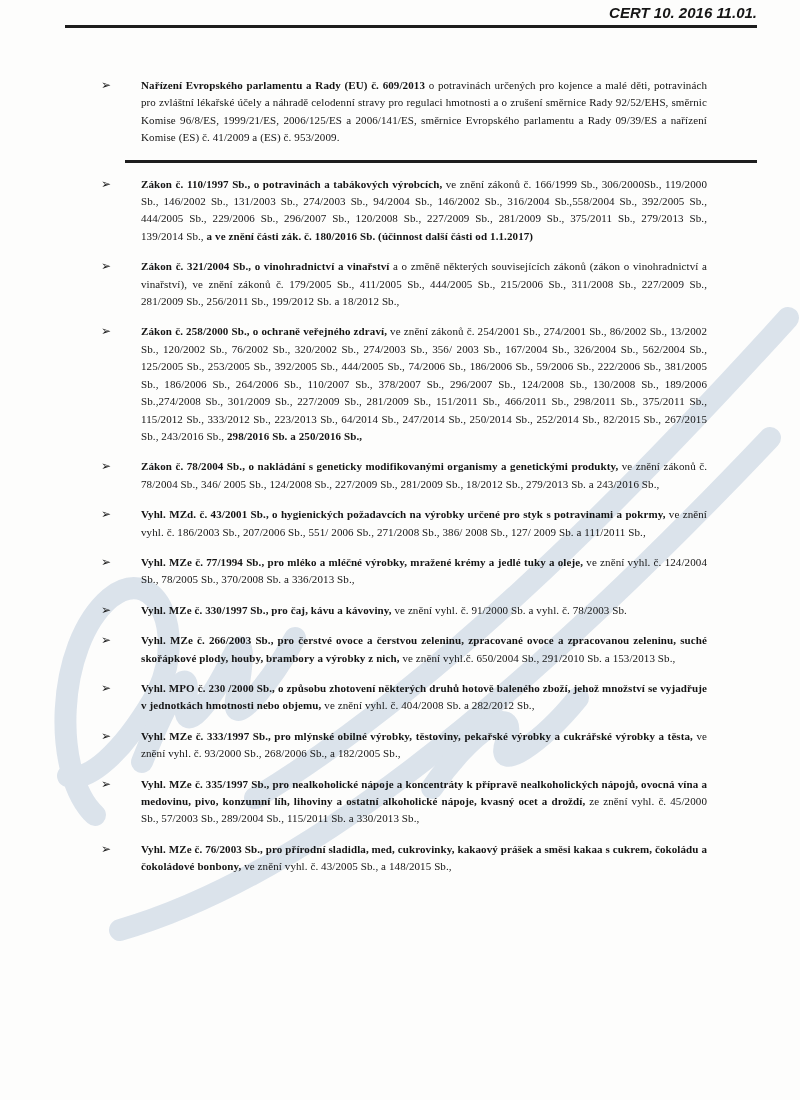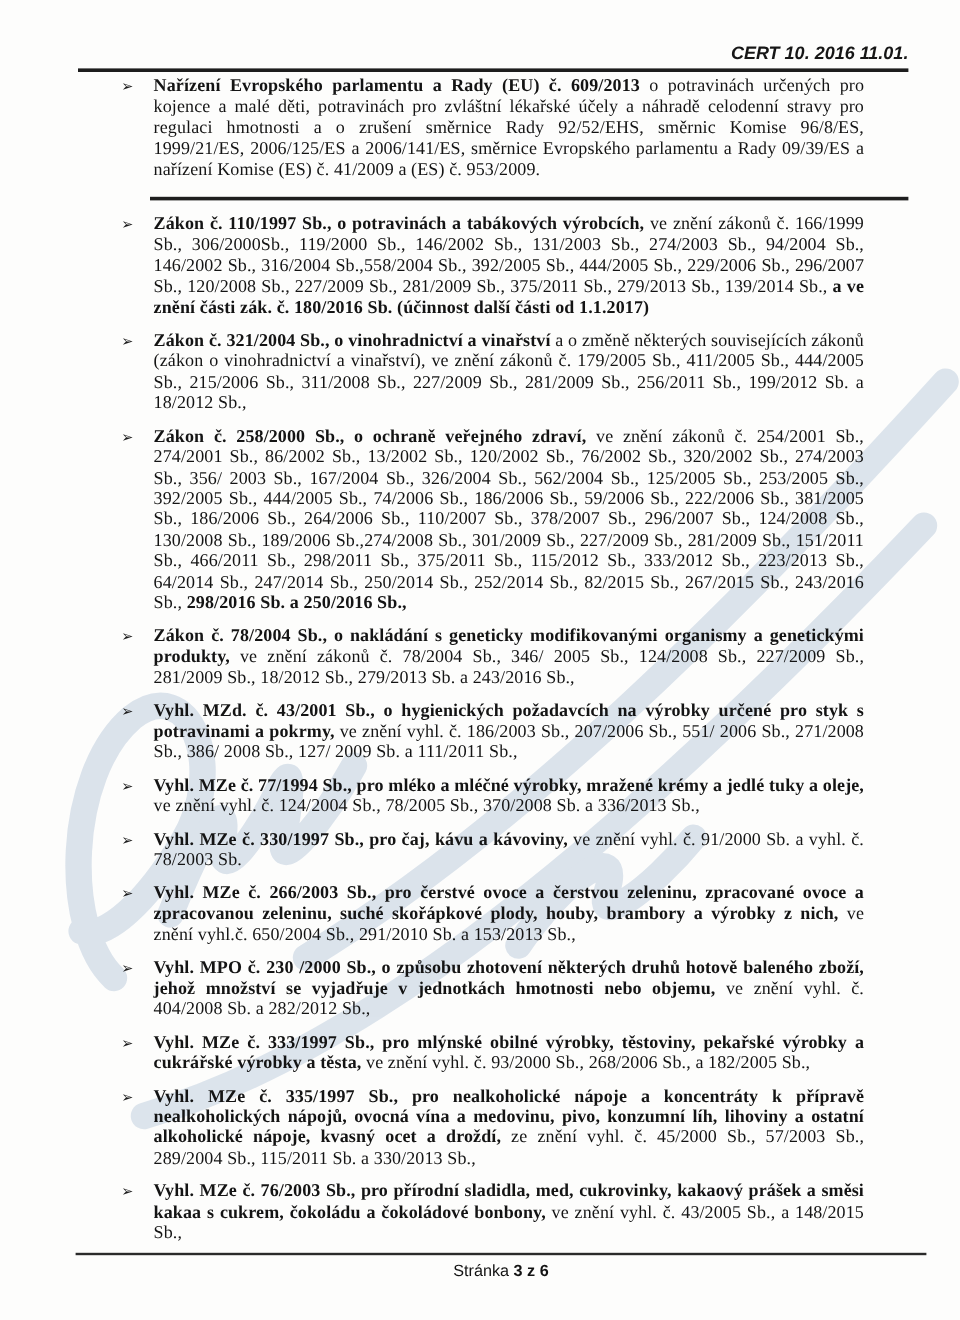--- a/index.html
+++ b/index.html
@@ -7,40 +7,40 @@
     position:relative;
     width:800px; height:1100px;
     margin:0 auto;
     background:#fdfdfc;
     overflow:hidden;
     font-family:"Liberation Serif", serif;
     color:#141414;
   }
   .watermark { position:absolute; left:0; top:0; z-index:0; pointer-events:none; }
 
-  .header { position:absolute; top:36px; left:65px; right:43px; z-index:2; }
+  .header { position:absolute; top:4px; left:65px; right:43px; z-index:2; }
   .header-title {
     text-align:right;
     font-family:"Liberation Sans", sans-serif;
     font-style:italic; font-weight:bold;
     font-size:15px; line-height:18px;
     color:#161616;
   }
   .header-rule { height:3px; background:#1d1d1d; margin-top:3px; }
 
   .content { position:absolute; top:64px; left:100px; width:620px; z-index:1; }
   .reg-item { position:relative; padding-left:28px; margin-bottom:10px; }
   .bullet {
     position:absolute; left:1px; top:1px;
     font-size:12px; color:#1a1a1a;
     font-family:"DejaVu Sans", sans-serif;
   }
   .reg-text {
-    margin:0;
-    font-size:15px; line-height:17.4px;
+    margin:13px;
+    font-size:11px; line-height:17.4px;
     text-align:justify;
     letter-spacing:0.1px;
   }
   .reg-text b { font-weight:bold; }
   .section-divider {
     height:3px; background:#1e1e1e;
     margin:13px -37px 12px 25px;
   }
 
   .footer { position:absolute; left:63px; right:28px; top:1044px; z-index:2; }
@@ -122,18 +122,14 @@
       <div class="reg-item">
         <span class="bullet">➢</span>
         <p class="reg-text"><b>Vyhl. MZe č. 335/1997 Sb., pro nealkoholické nápoje a koncentráty k přípravě nealkoholických nápojů, ovocná vína a medovinu, pivo, konzumní líh, lihoviny a ostatní alkoholické nápoje, kvasný ocet a droždí,</b><span> ze znění vyhl. č. 45/2000 Sb., 57/2003 Sb., 289/2004 Sb., 115/2011 Sb. a 330/2013 Sb.,</span></p>
       </div>
       <div class="reg-item">
         <span class="bullet">➢</span>
         <p class="reg-text"><b>Vyhl. MZe č. 76/2003 Sb., pro přírodní sladidla, med, cukrovinky, kakaový prášek a směsi kakaa s cukrem, čokoládu a čokoládové bonbony,</b><span> ve znění vyhl. č. 43/2005 Sb., a 148/2015 Sb.,</span></p>
       </div>
     </div>
 
-  <div class="footer">
-    <div class="footer-rule"></div>
-    <div class="footer-text"><span>Stránka</span>&nbsp;<b>3 z 6</b></div>
-  </div>
 
 </div>
 
 </body></html>

